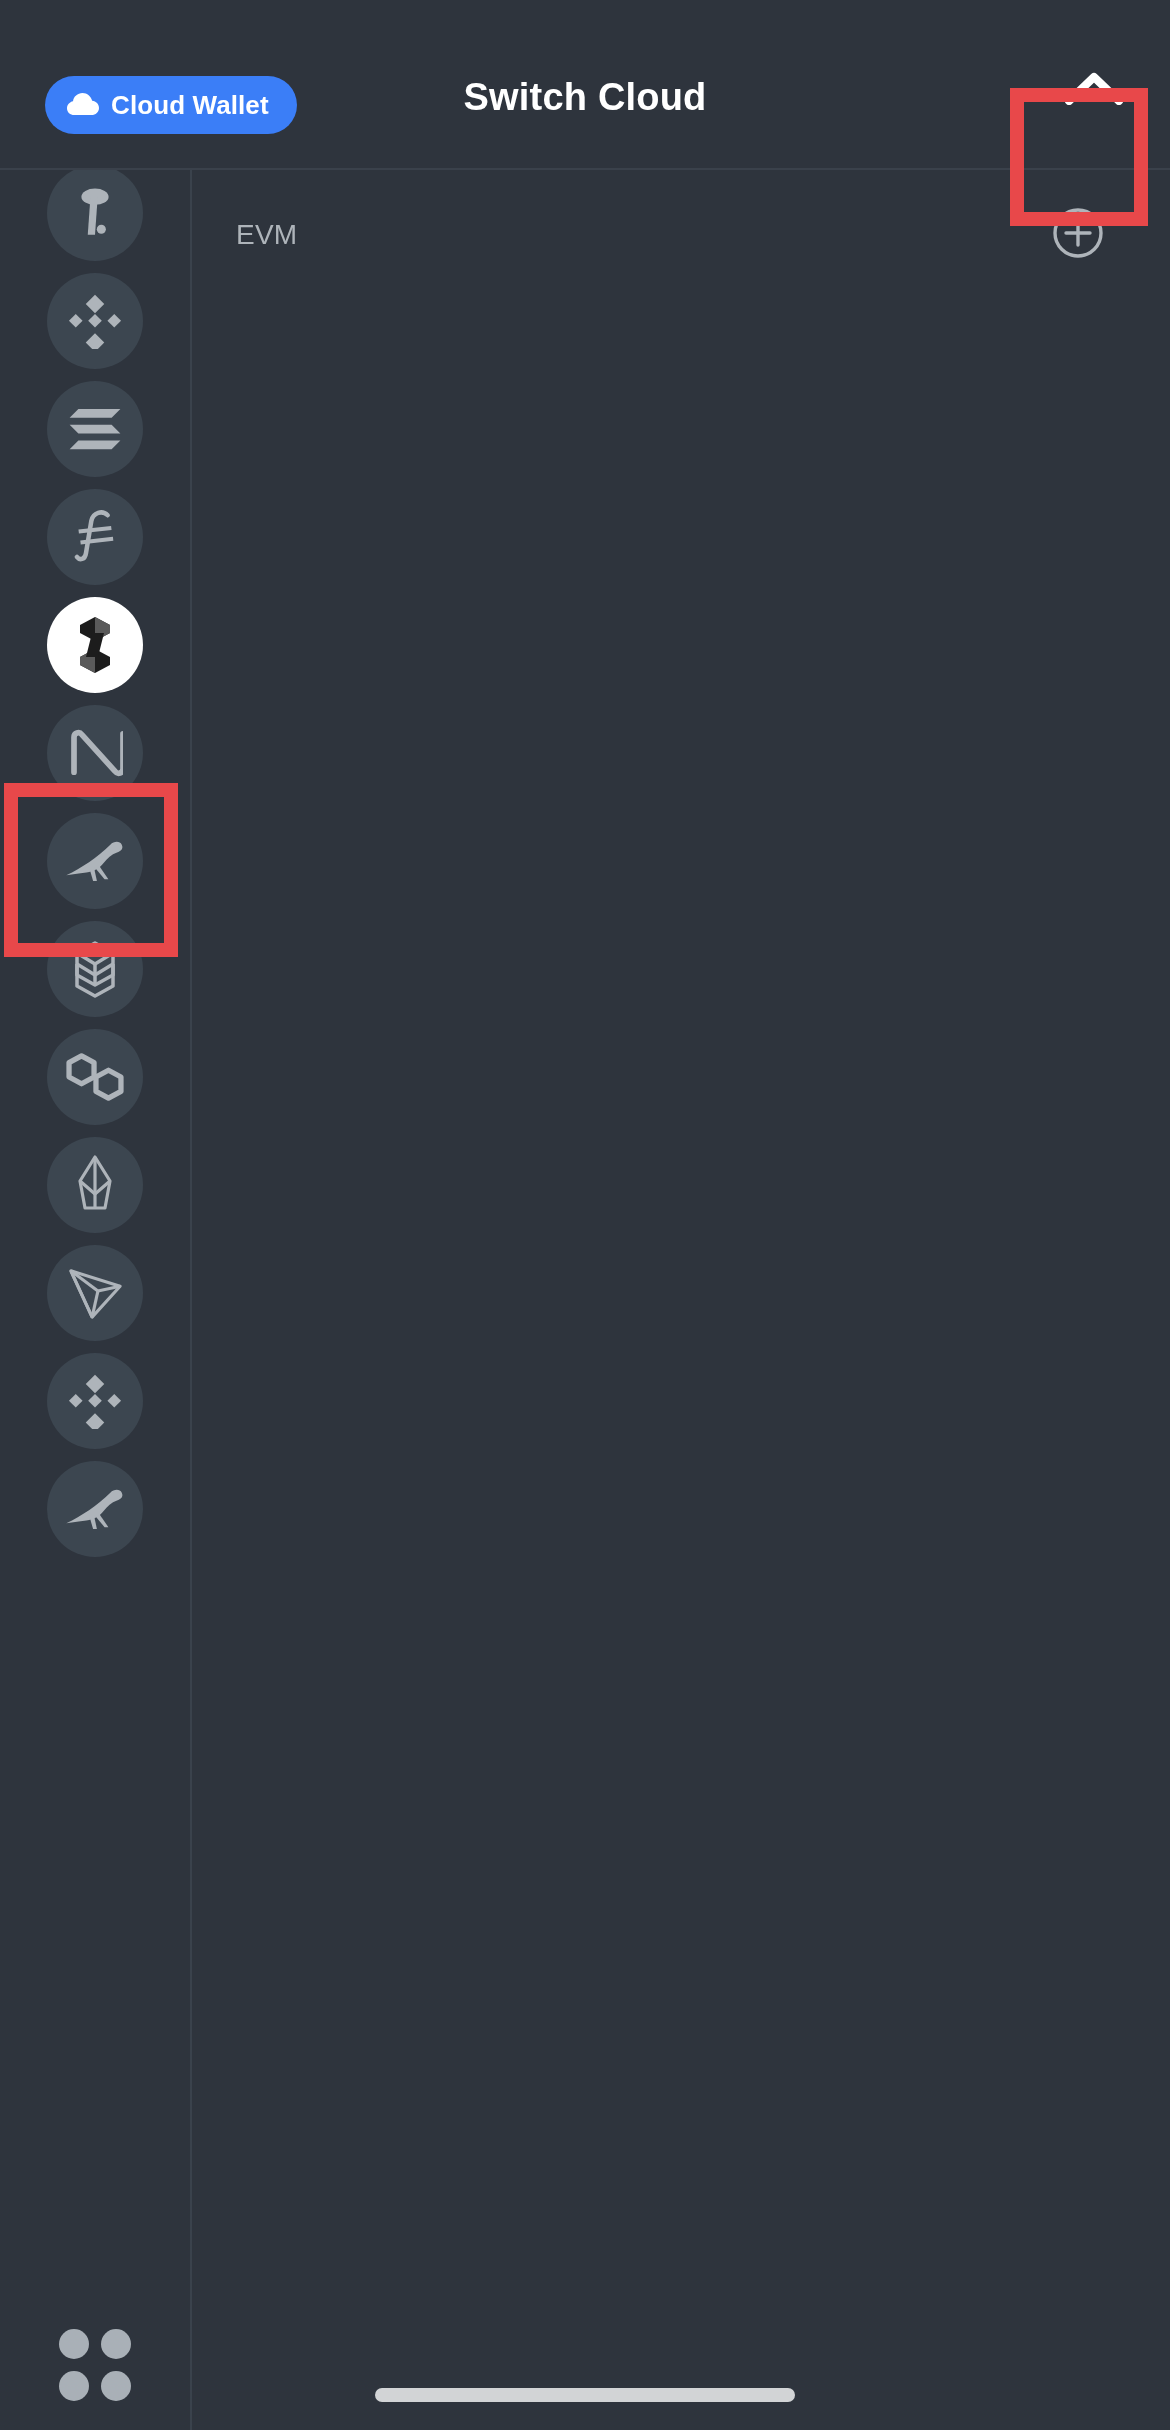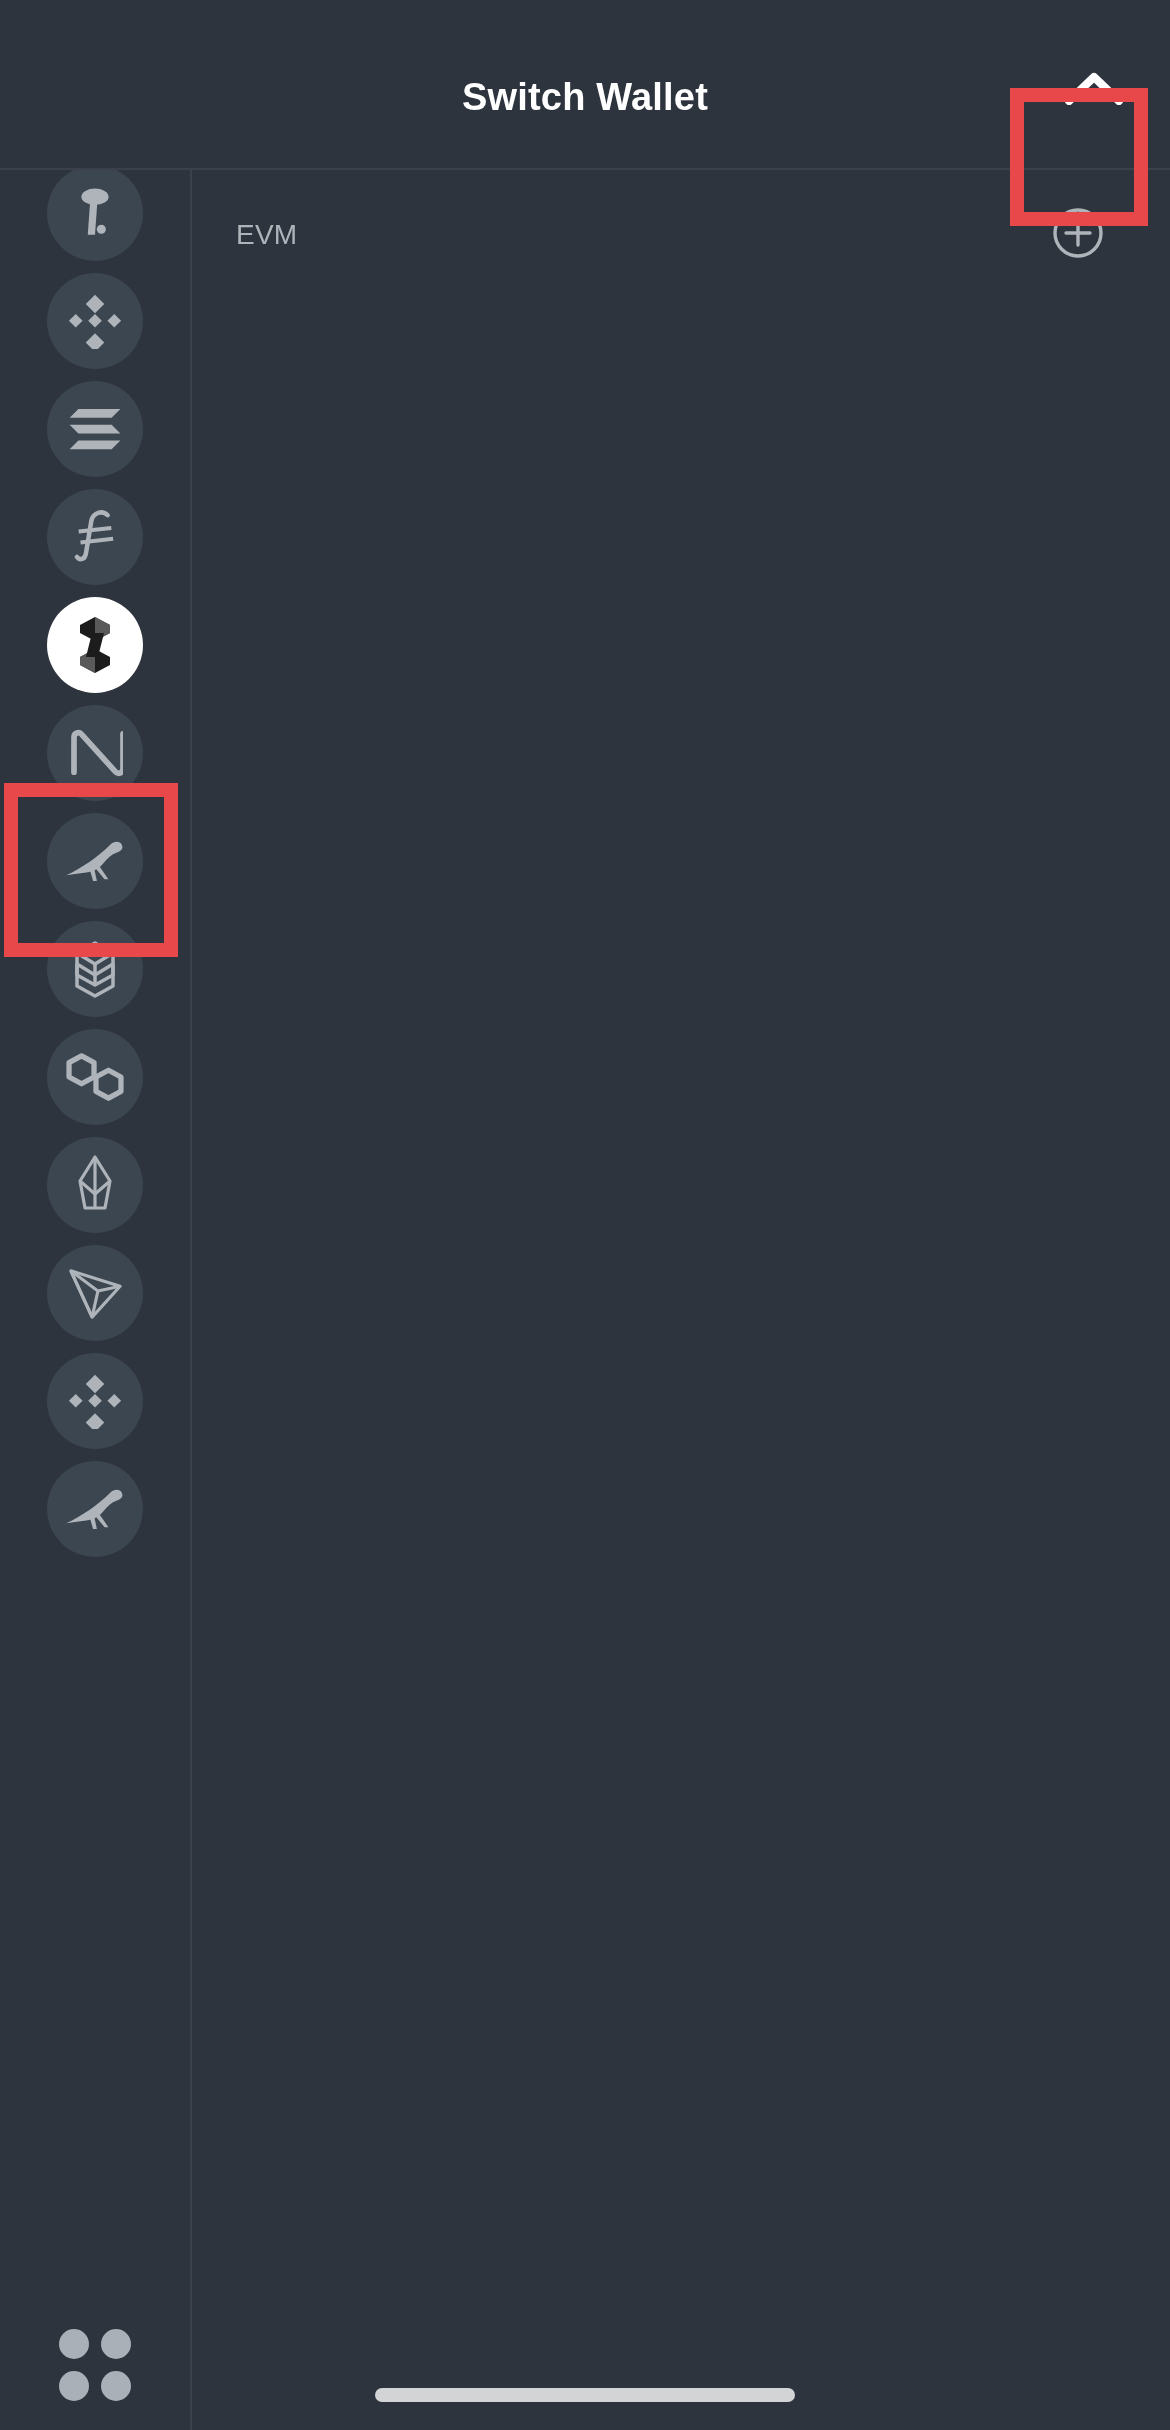--- a/index.html
+++ b/index.html
@@ -233,22 +233,30 @@
     background: #d2d4d6;
   }
 </style>
 </head>
 <body>
 
 <div id="app">
 
   <div class="header">
 
-
-    <div class="header-title">Switch Wallet</div>
+    <div class="cloud-pill">
+      <span class="cloud-glyph">
+        <svg width="32" height="24" viewBox="0 0 32 24" xmlns="http://www.w3.org/2000/svg">
+          <path d="M8.2 22h16.3c4.1 0 7.5-3.2 7.5-7.1 0-3.7-3-6.8-6.8-7.1C24.1 3.4 20.2 0 15.5 0 10.6 0 6.5 3.6 6 8.3 2.5 9 0 11.9 0 15.4 0 19 3.2 22 7.2 22h1z" fill="#ffffff"></path>
+        </svg>
+      </span>
+      <span class="label">Cloud Wallet</span>
+    </div>
+
+    <div class="header-title">Switch Cloud</div>
 
     <div class="collapse-btn">
       <span>
         <svg width="58" height="34" viewBox="0 0 58 34" xmlns="http://www.w3.org/2000/svg">
           <path d="M4 30 L29 6 L54 30" fill="none" stroke="#ffffff" stroke-width="8" stroke-linecap="round" stroke-linejoin="round"></path>
         </svg>
       </span>
     </div>
   </div>
 

